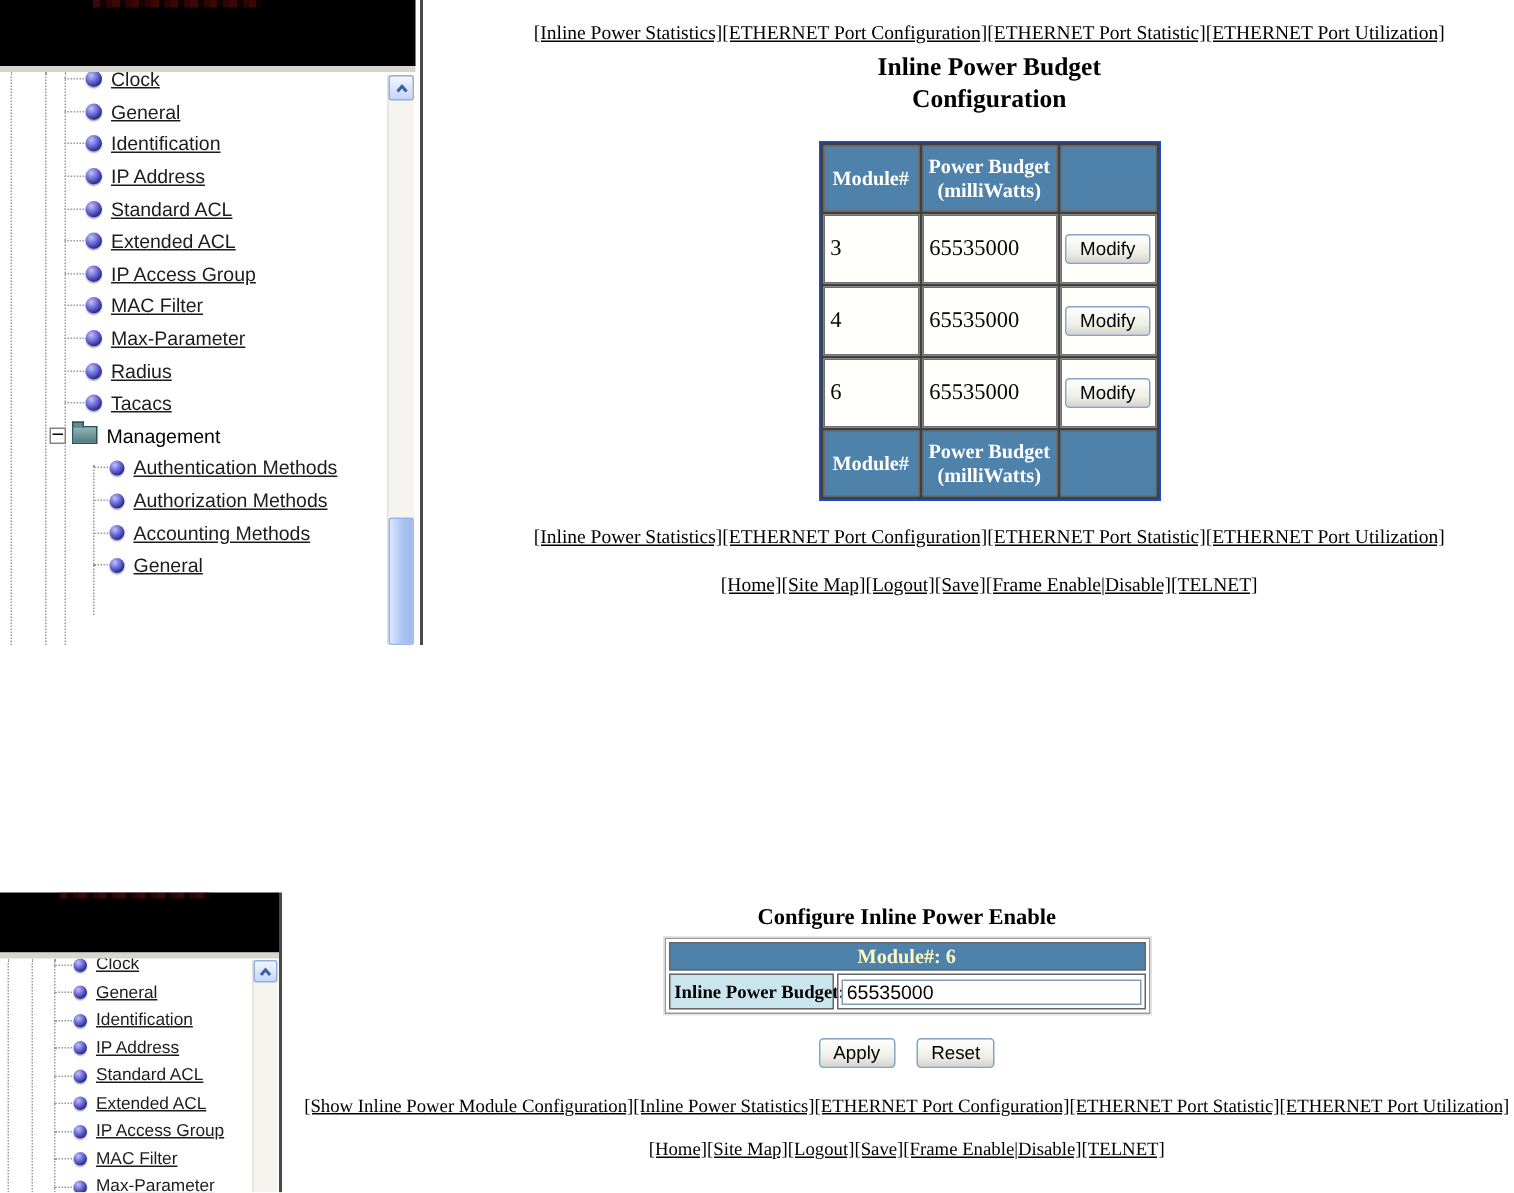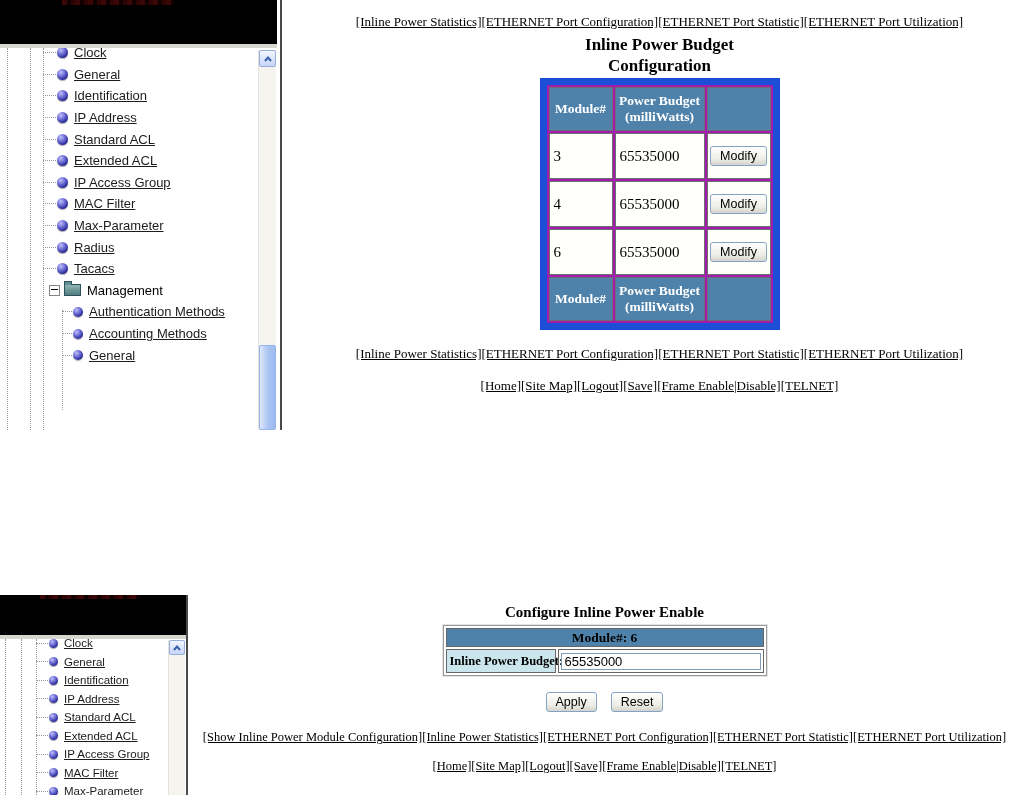--- a/index.html
+++ b/index.html
@@ -28,21 +28,21 @@
 
   .tree{position:absolute;overflow:hidden;font-family:"Liberation Sans",sans-serif;}
   .p1 .tree{left:0;top:48px;width:257px;height:382px;}
   .p2 .tree{left:0;top:44px;width:167px;height:156px;}
   .tree-inner{position:absolute;left:0;width:100%;text-align:center;}
   .p1 .tree-inner{top:-6px;}
   .p2 .tree-inner{top:-5px;}
   .ti{display:flex;align-items:center;}
   .p1 .ti{height:21.6px;margin-left:43px;}
   .p1 .ti.sub{margin-left:62px;}
-  .p1 .ti.branch{margin-left:49px;}
+  .p1 .ti.branch{margin-left:33px;}
   .p2 .ti{height:18.5px;margin-left:36px;}
   .conn{border-top:1px dotted #9a9a9a;flex:none;}
   .p1 .conn{width:13px;}
   .p1 .sub .conn{width:10px;}
   .p2 .conn{width:12px;}
   .bullet{flex:none;border-radius:50%;margin-left:1px;
           background:radial-gradient(circle at 35% 30%,#c0c0fa 0%,#6a6ad4 40%,#2a2a96 72%,#14146a 100%);
           box-shadow:0 1px 1px rgba(0,0,0,.35);}
   .p1 .bullet{width:11px;height:11px;}
   .p1 .sub .bullet{width:10px;height:10px;}
@@ -79,38 +79,38 @@
 
   
   .mf{position:absolute;top:0;text-align:center;}
   .p1 .mf{left:282px;width:727px;height:430px;padding-left:28px;box-sizing:border-box;}
   .p2 .mf{left:190px;width:819px;height:200px;padding-left:10px;box-sizing:border-box;}
   .p1 .nav1{padding-top:14px;font-size:13px;}
   .ptitle{font-weight:bold;font-size:17px;line-height:21px;margin-top:4px;}
   .p1 .nav2{margin-top:16px;font-size:13px;}
   .p1 .navhome{margin-top:16px;font-size:13px;}
 
-  table.ptable{display:inline-table;border-spacing:2px;background:#a21caf;border:7px solid #1d4ed8;margin-top:2px;}
+  table.ptable{display:inline-table;border-spacing:2px;background:#404040;border:1px solid #1d4ed8;margin-top:18px;}
   .ptable td{border:1px solid #6e6e6e;}
   .hcell{background:var(--table-header-bg);color:#fff;font-weight:bold;font-size:13.5px;
          text-align:center;padding:5px 2px;line-height:16px;}
   .c1{width:58px;} .c2{width:84px;} .c3{width:58px;}
   .dcell{font-size:15px;color:#000;text-align:left;vertical-align:middle;
          padding:2px 4px;height:40px;background:#fffffb;}
   .acell{text-align:center;vertical-align:middle;height:40px;background:#fffffb;}
 
   .btn{font-family:"Liberation Sans",sans-serif;font-size:12.5px;color:#000;cursor:pointer;
        background:linear-gradient(#ffffff,#eeeee6 65%,#d4d4cc);
        border:1px solid #85a3c4;border-radius:3px;padding:2px 9px;}
 
   
   .p2 .ptitle2{padding-top:9px;font-weight:bold;font-size:15px;}
   .ftable{display:inline-block;border:1px solid #9a9a9a;outline:1px solid #e4e4e4;
           background:#fff;padding:2px;margin-top:4px;width:318px;text-align:left;}
-  .fhead{border:1px solid #666;background:var(--table-header-bg);color:#000000;font-weight:bold;
+  .fhead{border:1px solid #666;background:var(--table-header-bg);color:#fef9c3;font-weight:bold;
          font-size:13.5px;height:17px;line-height:17px;text-align:center;margin-bottom:2px;}
   .frow{display:flex;gap:2px;}
   .flabel{border:1px solid #666;background:var(--form-label-bg);font-weight:bold;font-size:12.5px;
           padding:4px 3px 3px 3px;white-space:nowrap;width:102px;flex:none;}
   .fcell{border:1px solid #666;flex:1;padding:2px;display:flex;align-items:center;}
   .fcell input{width:100%;border:1px solid #7f9db9;height:17px;box-sizing:border-box;
           font:13px "Liberation Sans",sans-serif;padding:1px 3px;}
   .btnrow{margin-top:16px;}
   .btnrow .btn{margin:0 5px;}
   .p2 .nav1{margin-top:18px;font-size:12.5px;}
@@ -195,20 +195,25 @@
             <span class="branch-label">Management</span>
           </div>
         <div class="ti sub">
             <span class="conn"></span>
             <span class="bullet"></span>
             <a class="tlink">Authentication Methods</a>
           </div>
         <div class="ti sub">
             <span class="conn"></span>
             <span class="bullet"></span>
+            <a class="tlink">Authorization Methods</a>
+          </div>
+        <div class="ti sub">
+            <span class="conn"></span>
+            <span class="bullet"></span>
             <a class="tlink">Accounting Methods</a>
           </div>
         <div class="ti sub">
             <span class="conn"></span>
             <span class="bullet"></span>
             <a class="tlink">General</a>
           </div>
       </div>
     </div>
 

